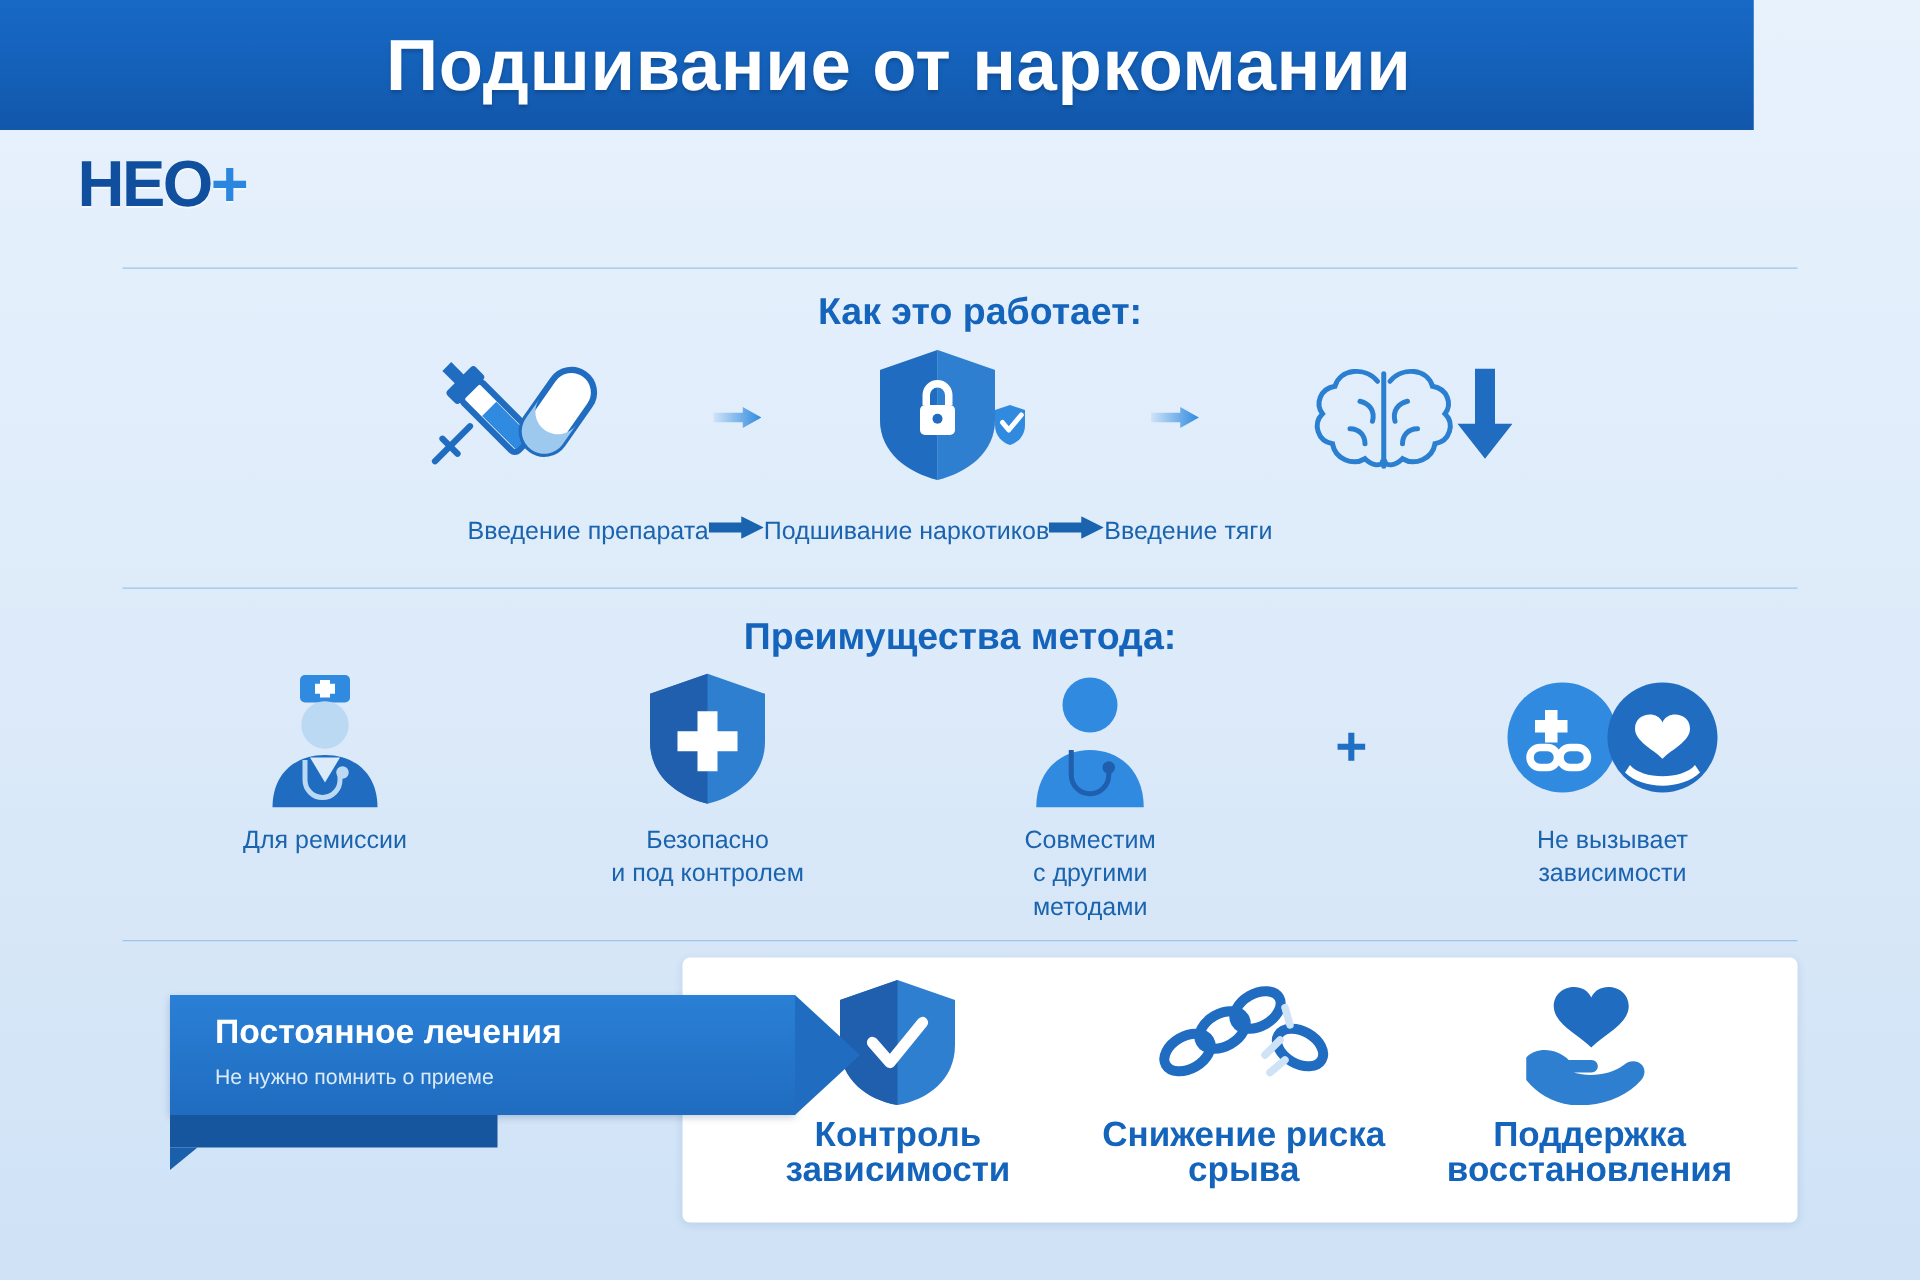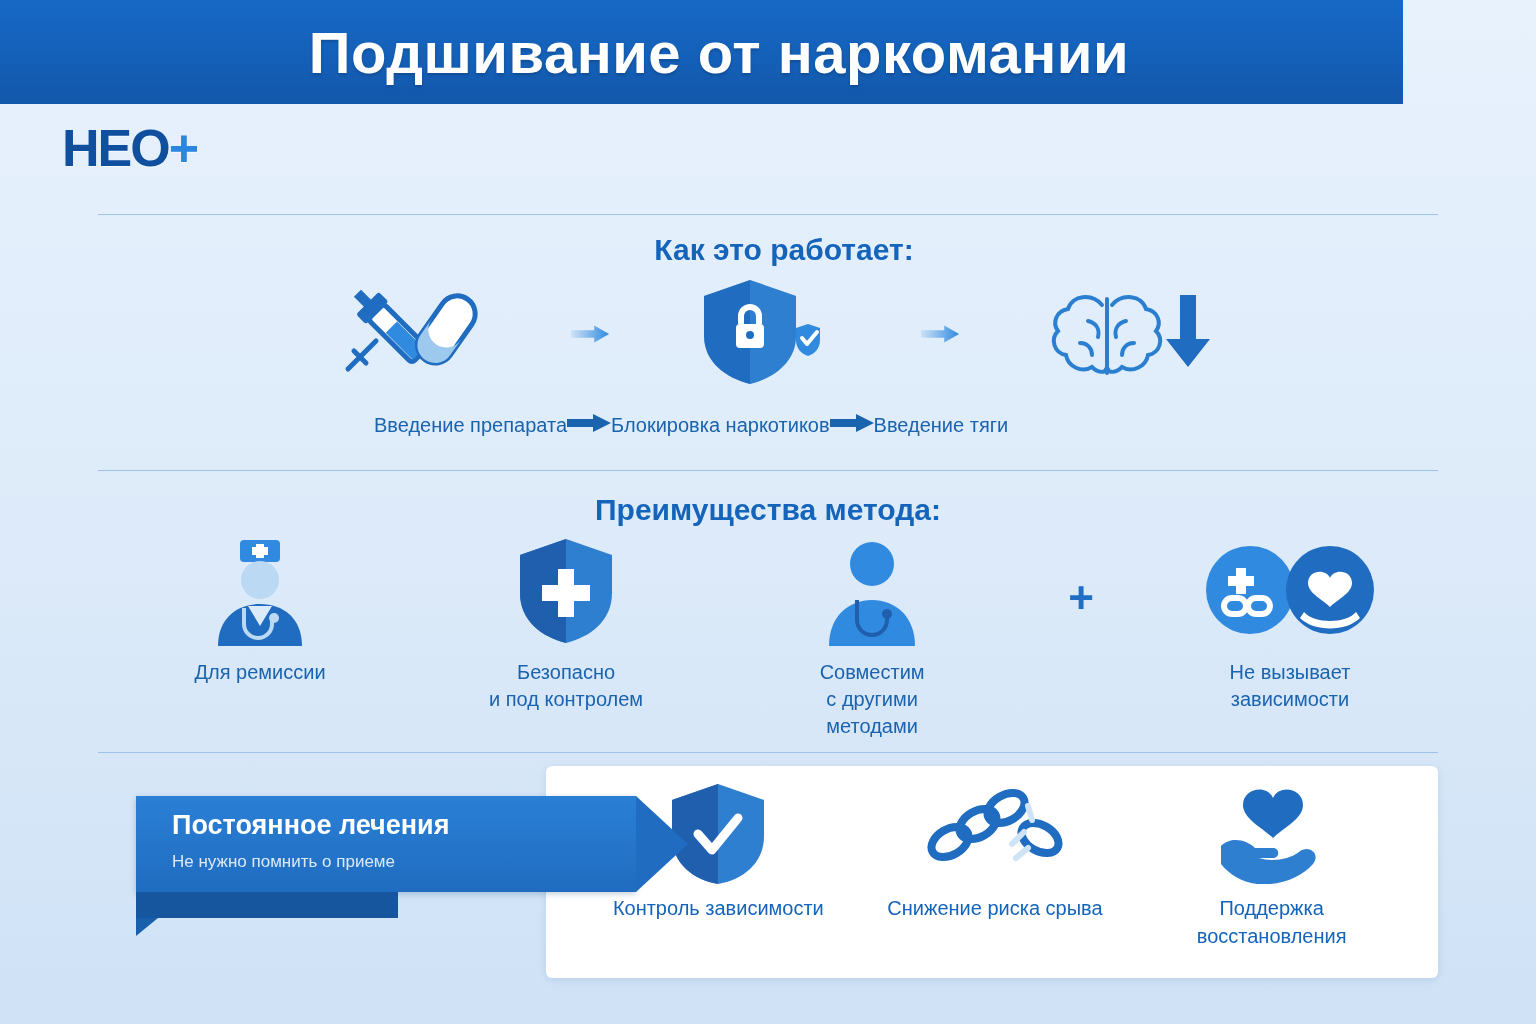--- a/index.html
+++ b/index.html
@@ -161,23 +161,23 @@
     width: 830px;
     display: flex;
     justify-content: space-around;
     align-items: flex-start;
   }
   .bitem { width: 250px; display: flex; flex-direction: column; align-items: center; }
   .bitem .bii { height: 104px; display: flex; align-items: center; justify-content: center; }
   .bitem .bil {
     margin-top: 8px;
     text-align: center;
-    font-size: 20px;
+    font-size: 28px;
     line-height: 28px;
-    font-weight: normal;
+    font-weight: bold;
     color: #1464bb;
   }
 
   
   .ribbon {
     position: absolute;
     left: 136px; top: 796px;
     width: 500px;
     height: 96px;
     background: linear-gradient(180deg, #2a80d6 0%, #1f6cc0 100%);
@@ -314,21 +314,21 @@
     </div>
   </div>
 
   <div class="how-labels">
     <div class="lbl">Введение препарата</div>
     <div>
       <svg width="44" height="18" viewBox="0 0 44 18">
           <path d="M0 5 H26 V0 L44 9 L26 18 V13 H0 Z" fill="#1a63ae"></path>
         </svg>
     </div>
-    <div class="lbl">Блокировка наркотиков</div>
+    <div class="lbl">Подшивание наркотиков</div>
     <div>
       <svg width="44" height="18" viewBox="0 0 44 18">
           <path d="M0 5 H26 V0 L44 9 L26 18 V13 H0 Z" fill="#1a63ae"></path>
         </svg>
     </div>
     <div class="lbl">Введение тяги</div>
   </div>
 
   <div class="divider d2"></div>
 

